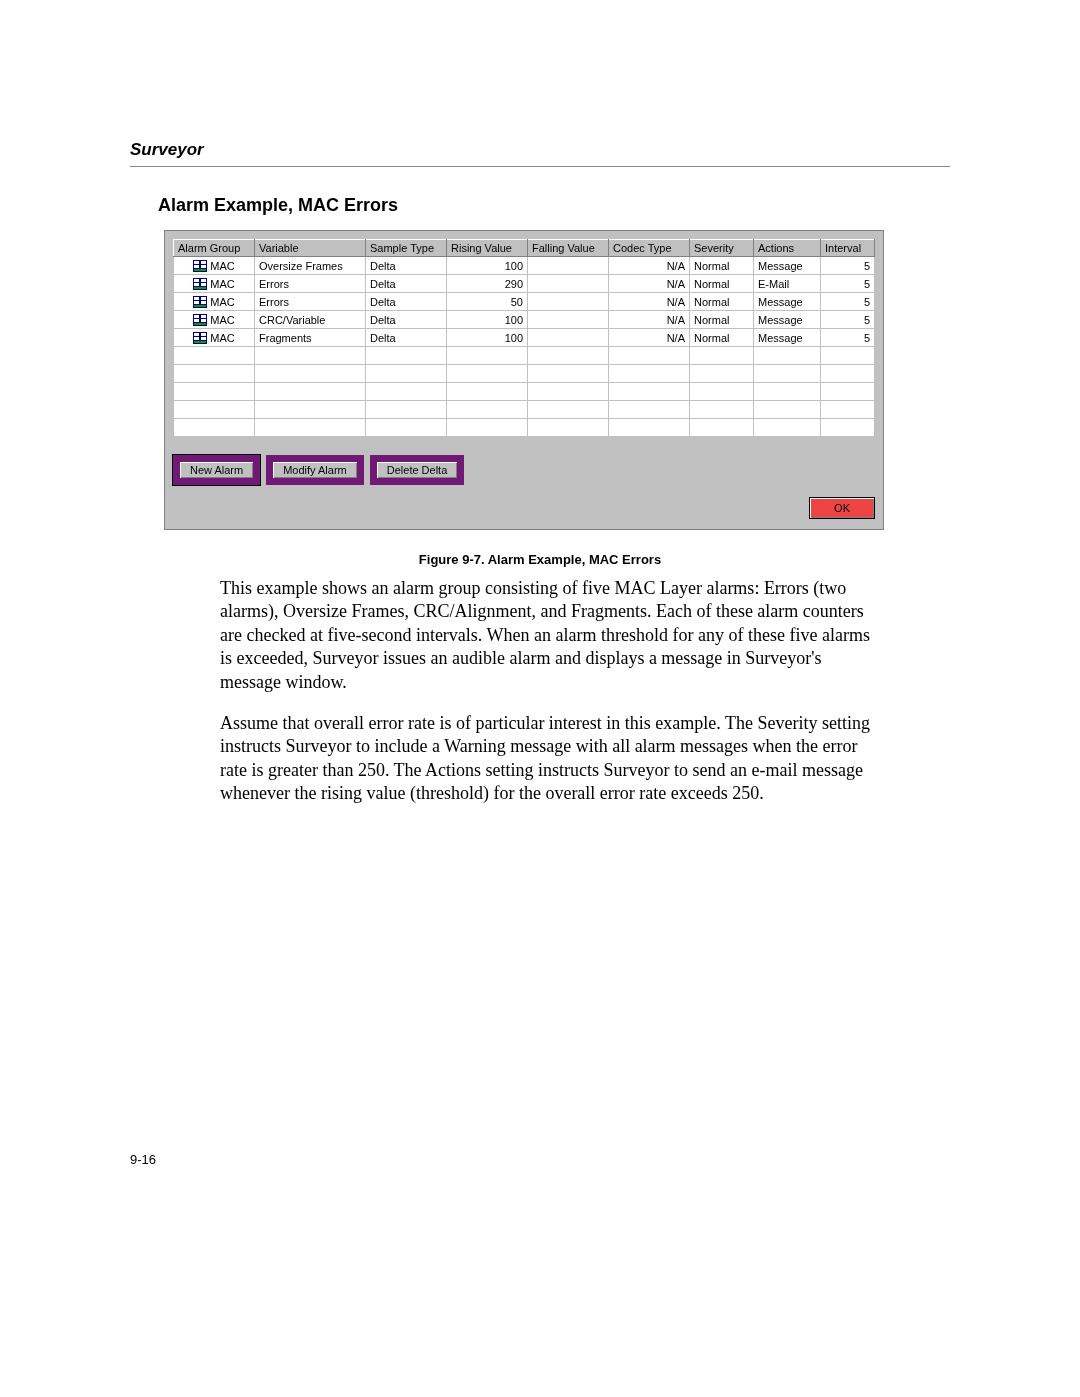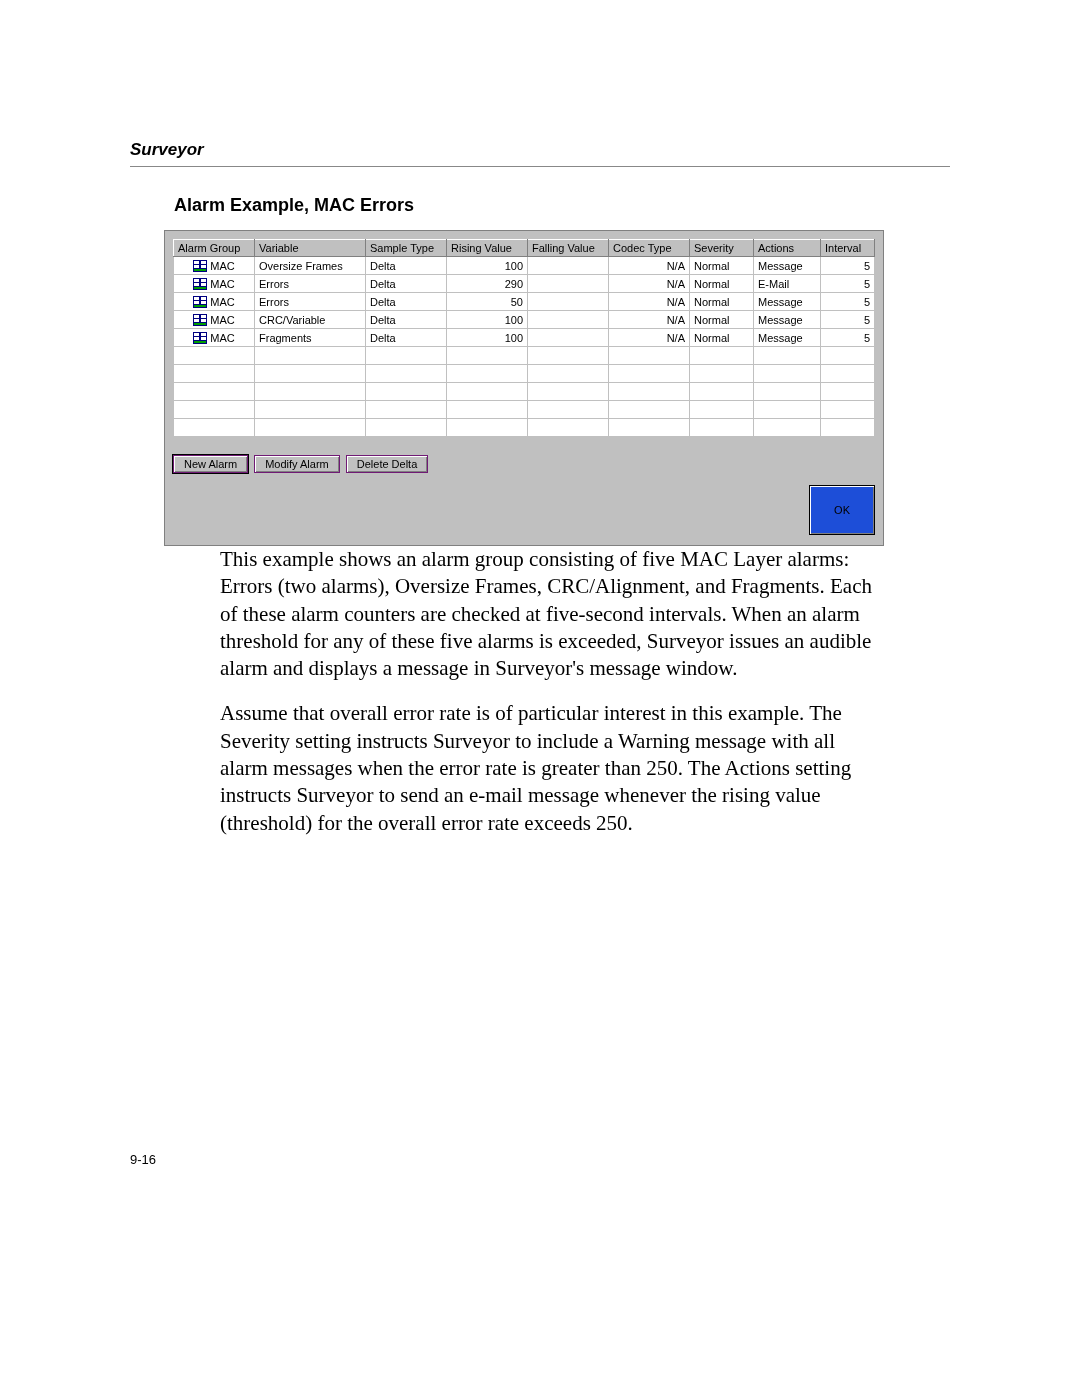--- a/index.html
+++ b/index.html
@@ -33,21 +33,21 @@
   }
   .hr {
     border: none;
     border-top: 1px solid #888;
     margin: 6px 0 28px 0;
   }
   .section-heading {
     font-family: Arial, Helvetica, sans-serif;
     font-weight: bold;
     font-size: 18px;
-    margin-left: 44px;
+    margin-left: 28px;
     margin-bottom: 14px;
   }
   .screenshot-panel {
     margin-left: 34px;
     width: 720px;
     background: #c0c0c0;
     border: 1px solid #808080;
     box-sizing: border-box;
     padding: 8px 8px 10px 8px;
     font-family: "MS Sans Serif", Tahoma, Arial, sans-serif;
@@ -104,57 +104,57 @@
   }
   .mac-icon svg { display: block; }
 
   .button-row {
     margin-top: 18px;
     display: flex;
     gap: 6px;
   }
   .win-button {
     background: #c0c0c0;
-    border: 1px solid #701a75;
+    border: 7px solid #701a75;
     box-shadow: inset 1px 1px 0 #fff, inset -1px -1px 0 #808080;
     font-family: "MS Sans Serif", Tahoma, Arial, sans-serif;
     font-size: 11px;
     padding: 2px 10px;
     min-width: 70px;
     text-align: center;
     box-sizing: border-box;
   }
   .win-button.default {
     outline: 1px solid #000;
   }
   .ok-row {
     display: flex;
     justify-content: flex-end;
     margin-top: 12px;
   }
   .ok-button {
-    background: #1d4ed8;
+    background: #ef4444;
     border: 1px solid #000;
     box-shadow: inset 1px 1px 0 #fff, inset -1px -1px 0 #808080;
     font-family: "MS Sans Serif", Tahoma, Arial, sans-serif;
     font-size: 11px;
-    padding: 18px 24px;
+    padding: 4px 24px;
     text-align: center;
   }
 
   .figure-caption {
     font-family: Arial, Helvetica, sans-serif;
     font-weight: bold;
     font-size: 13px;
     text-align: center;
     margin: 22px 0 10px 0;
   }
   .body-text {
     font-family: "Times New Roman", Times, serif;
-    font-size: 21px;
+    font-size: 18px;
     line-height: 1.3;
     margin: 0 0 18px 90px;
     max-width: 660px;
   }
   .page-number {
     position: absolute;
     left: 130px;
     bottom: 230px;
     font-family: Arial, Helvetica, sans-serif;
     font-size: 13px;
@@ -375,18 +375,19 @@
       <div class="win-button default">New Alarm</div>
       <div class="win-button">Modify Alarm</div>
       <div class="win-button">Delete Delta</div>
     </div>
 
     <div class="ok-row">
       <div class="ok-button">OK</div>
     </div>
   </div>
 
+  <div class="figure-caption">Figure 9-7.  Alarm Example, MAC Errors</div>
 
   <p class="body-text">This example shows an alarm group consisting of five MAC Layer alarms: Errors (two alarms), Oversize Frames, CRC/Alignment, and Fragments. Each of these alarm counters are checked at five-second intervals. When an alarm threshold for any of these five alarms is exceeded, Surveyor issues an audible alarm and displays a message in Surveyor's message window.</p>
   <p class="body-text">Assume that overall error rate is of particular interest in this example. The Severity setting instructs Surveyor to include a Warning message with all alarm messages when the error rate is greater than 250. The Actions setting instructs Surveyor to send an e-mail message whenever the rising value (threshold) for the overall error rate exceeds 250.</p>
 
   <div class="page-number">9-16</div>
 </div>
 
 </body></html>

